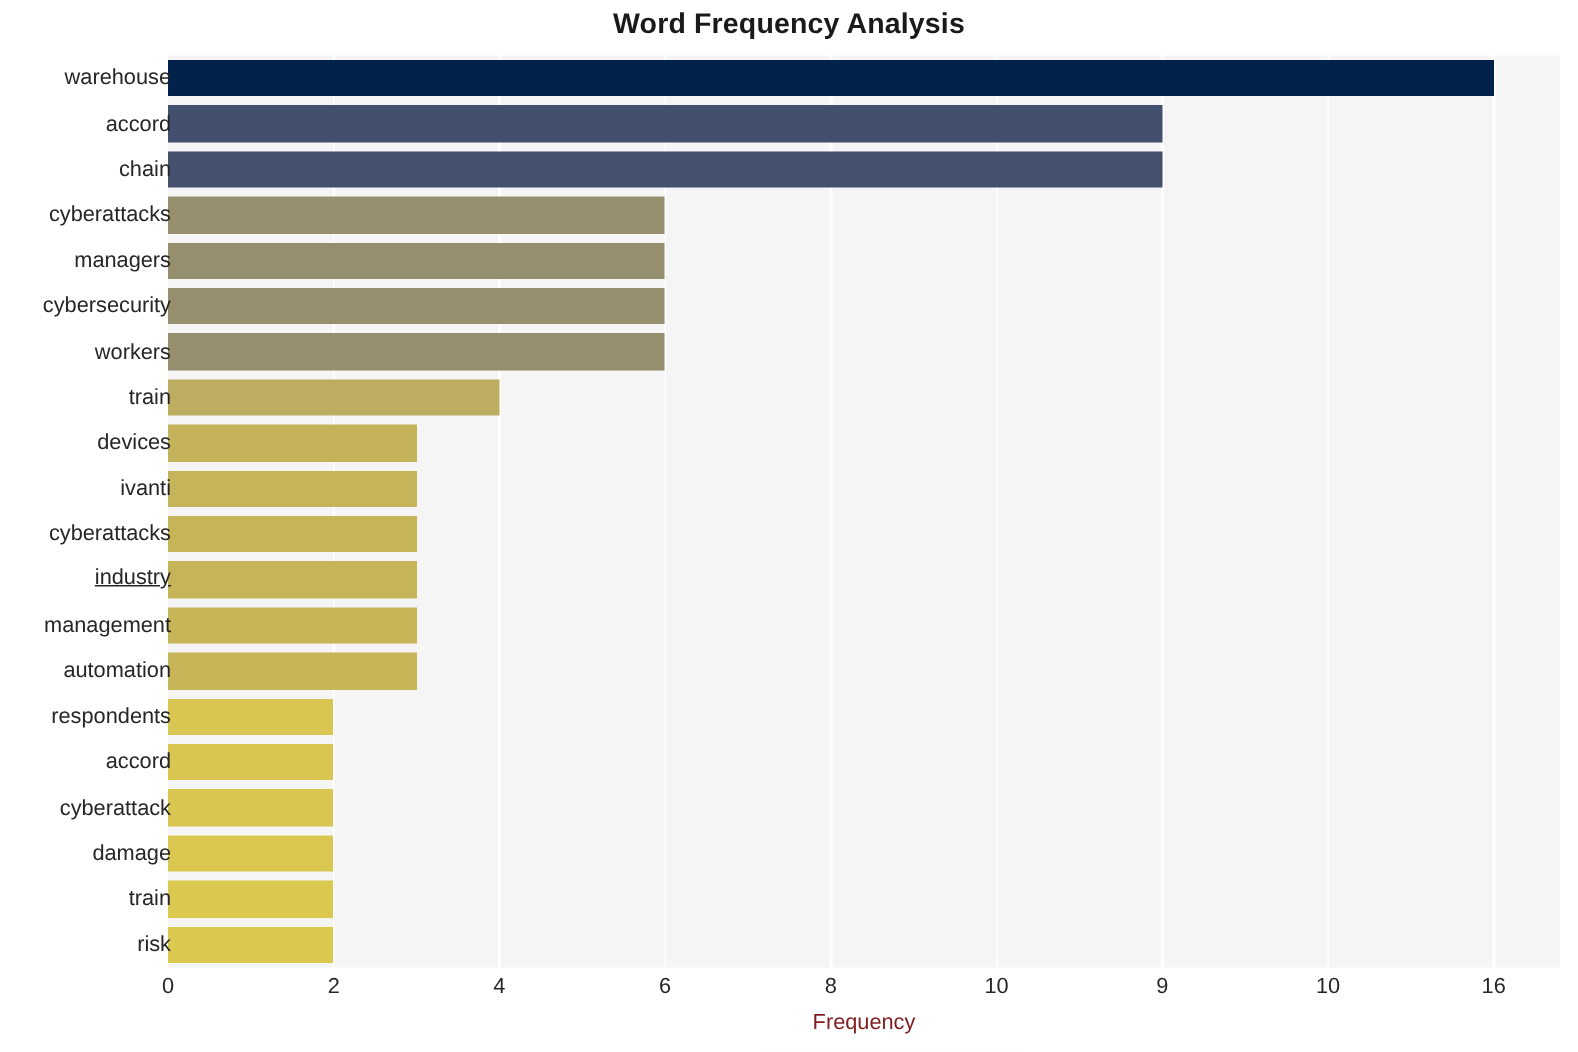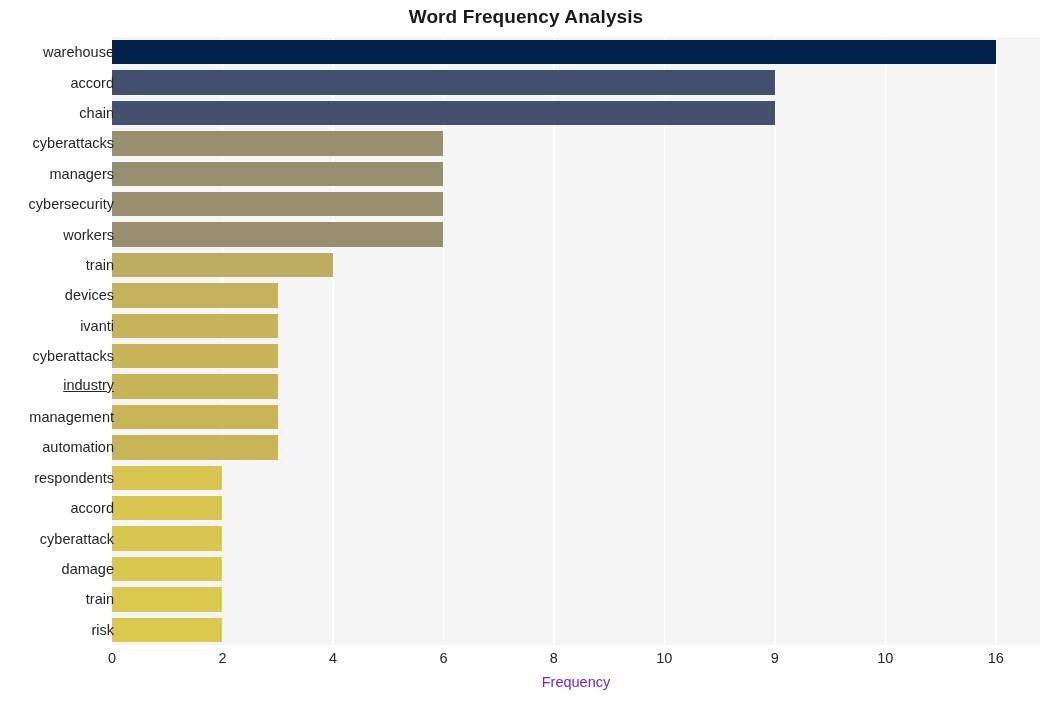--- a/index.html
+++ b/index.html
@@ -103,21 +103,21 @@
     white-space: nowrap;
   }
 
   #x-axis-title {
     position: absolute;
     left: 112px;
     top: 674px;
     width: 928px;
     text-align: center;
     font-size: 14.5px;
-    color: #6d28d9;
+    color: #7f1d1d;
   }
 </style>
 </head>
 <body>
 
 <div id="figure">
 
   <div id="chart-title">Word Frequency Analysis</div>
 
   <div id="plot-area">

